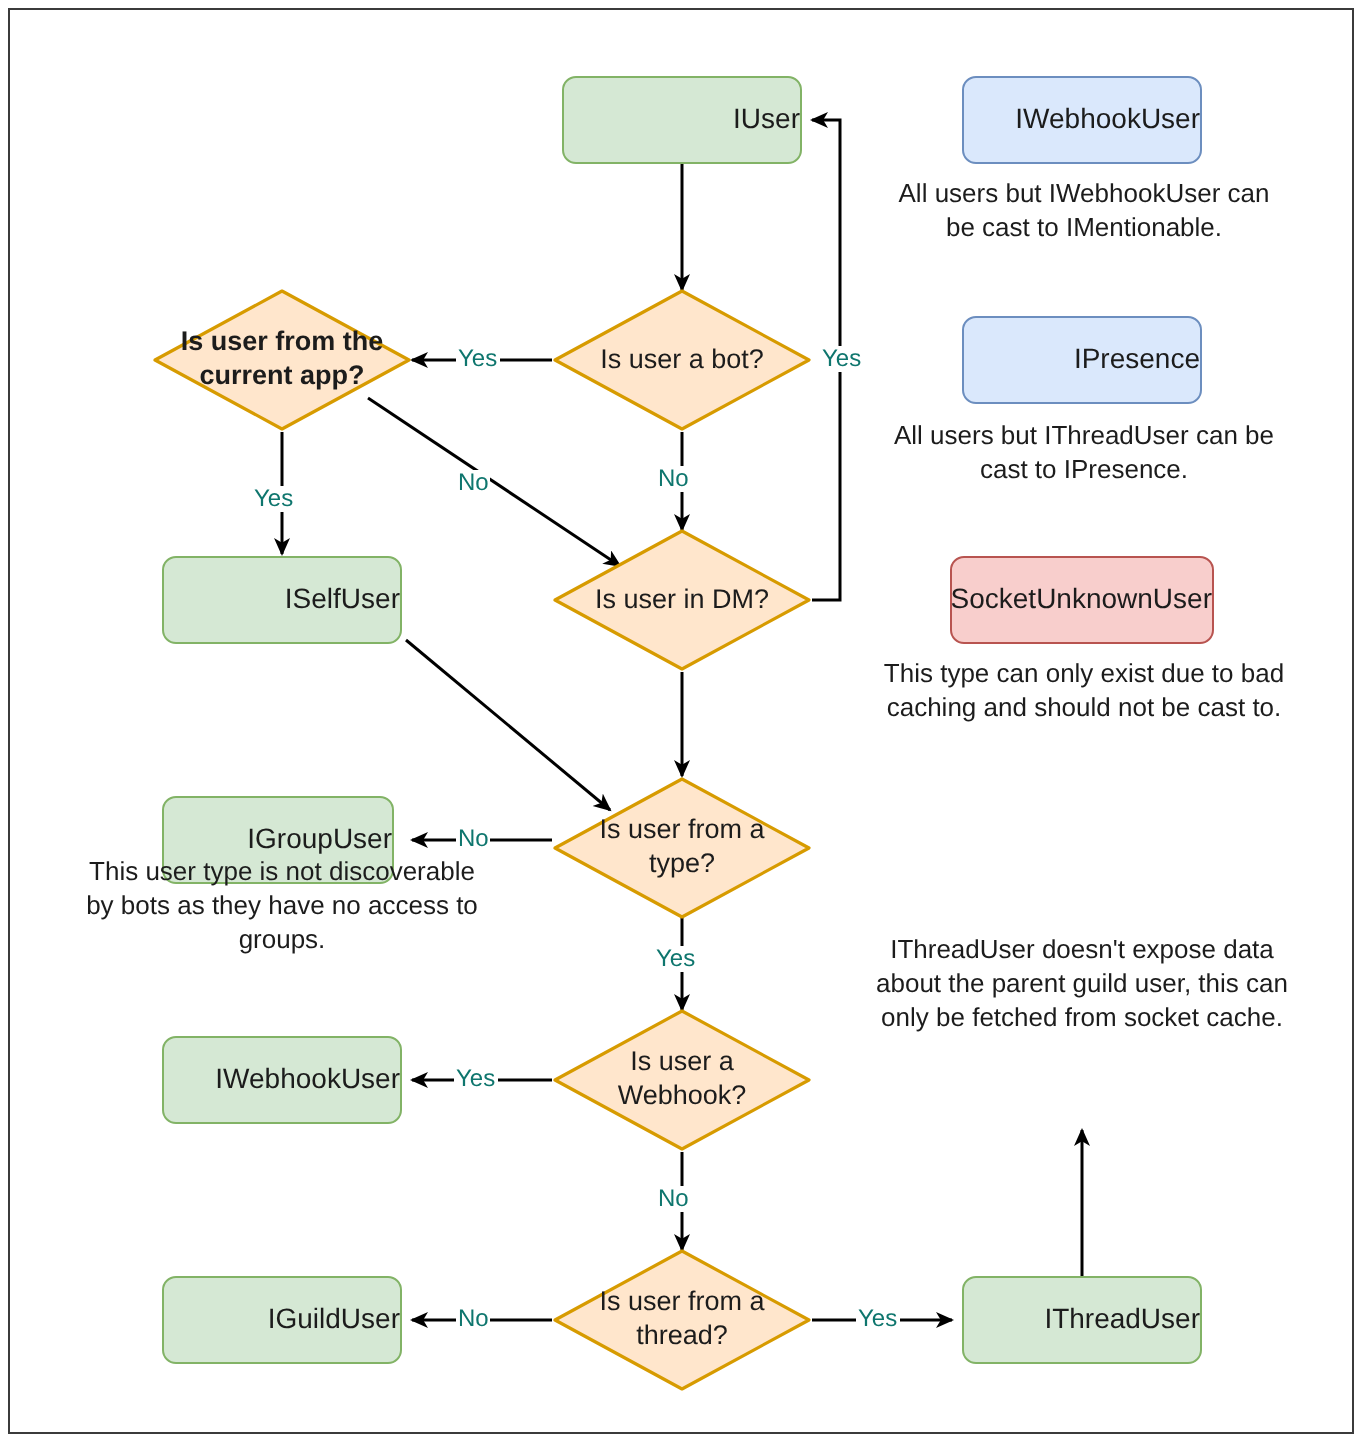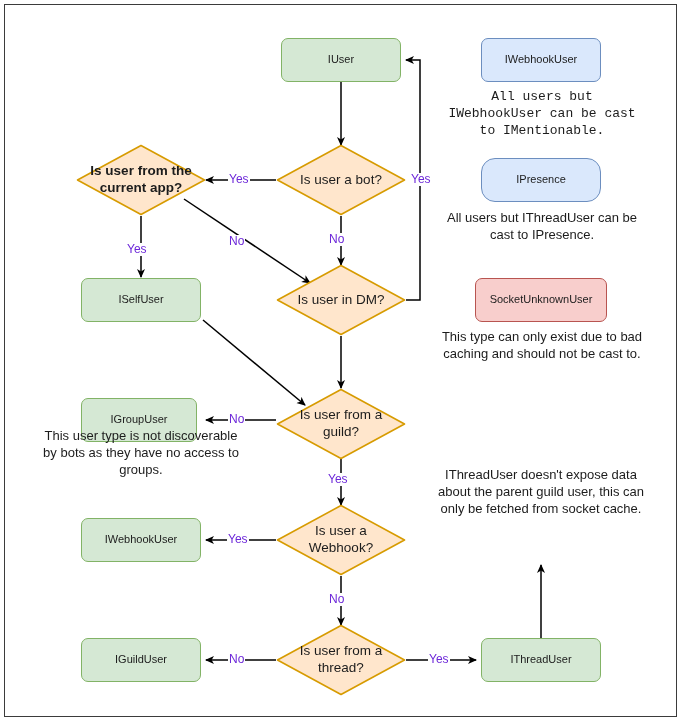--- a/index.html
+++ b/index.html
@@ -34,23 +34,23 @@
     top: 0;
     width: 682px;
     height: 722px;
     pointer-events: none;
   }
   .node {
     position: absolute;
     box-sizing: border-box;
     display: flex;
     align-items: center;
-    justify-content: center;
+    justify-content: flex-end;
     text-align: center;
-    font-size: 11px;
+    font-size: 14px;
     color: #1c1c1c;
     line-height: 1.25;
   }
   .rect {
     border-radius: 7px;
     border: 1.4px solid;
   }
   .rect.green  { background: #d5e8d4; border-color: #82b366; }
   .rect.blue   { background: #dae8fc; border-color: #6c8ebf; }
   .rect.red    { background: #f8cecc; border-color: #b85450; }
@@ -79,21 +79,21 @@
   .note {
     position: absolute;
     text-align: center;
     font-size: 13px;
     color: #1c1c1c;
     line-height: 1.3;
   }
   .edge-label {
     position: absolute;
     font-size: 12px;
-    color: #6d28d9;
+    color: #0f766e;
     background: #ffffff;
     padding: 0 1px;
     line-height: 1.1;
     white-space: nowrap;
   }
 </style>
 </head>
 <body>
 
 <div id="canvas">
@@ -166,21 +166,21 @@
     <svg width="130" height="72">
       <polygon points="65,1.5 128.5,36 65,70.5 1.5,36" fill="#ffe6cc" stroke="#d79b00" stroke-width="1.6" stroke-linejoin="round"></polygon>
     </svg>
     <div class="diamond-label" style="padding:0 6px;">Is user in DM?</div>
   </div>
 
   <div class="diamond-wrap" style="left:276px; top:388px; width:130px; height:72px;">
     <svg width="130" height="72">
       <polygon points="65,1.5 128.5,36 65,70.5 1.5,36" fill="#ffe6cc" stroke="#d79b00" stroke-width="1.6" stroke-linejoin="round"></polygon>
     </svg>
-    <div class="diamond-label" style="padding:0 14px;">Is user from a guild?</div>
+    <div class="diamond-label" style="padding:0 14px;">Is user from a type?</div>
   </div>
 
   <div class="node rect green" style="left:81px; top:398px; width:116px; height:44px;">
     <span>IGroupUser</span>
   </div>
 
   <div class="diamond-wrap" style="left:276px; top:504px; width:130px; height:72px;">
     <svg width="130" height="72">
       <polygon points="65,1.5 128.5,36 65,70.5 1.5,36" fill="#ffe6cc" stroke="#d79b00" stroke-width="1.6" stroke-linejoin="round"></polygon>
     </svg>
@@ -203,30 +203,30 @@
   </div>
 
   <div class="node rect green" style="left:81px; top:638px; width:120px; height:44px;">
     <span>IGuildUser</span>
   </div>
 
   <div class="node rect blue" style="left:481px; top:38px; width:120px; height:44px;">
     <span>IWebhookUser</span>
   </div>
 
-  <div class="node rect blue" style="left:481px; top:158px; width:120px; height:44px;border-radius:14px;">
+  <div class="node rect blue" style="left:481px; top:158px; width:120px; height:44px;">
     <span>IPresence</span>
   </div>
 
   <div class="node rect red" style="left:475px; top:278px; width:132px; height:44px;">
     <span>SocketUnknownUser</span>
   </div>
 
 
-  <div class="note" style="left:441px; top:89px; width:202px;font-family:Liberation Mono, monospace;">All users but IWebhookUser can be cast to IMentionable.</div>
+  <div class="note" style="left:441px; top:89px; width:202px;">All users but IWebhookUser can be cast to IMentionable.</div>
 
   <div class="note" style="left:441px; top:210px; width:202px;">All users but IThreadUser can be cast to IPresence.</div>
 
   <div class="note" style="left:437px; top:329px; width:210px;">This type can only exist due to bad caching and should not be cast to.</div>
 
   <div class="note" style="left:40px; top:428px; width:202px;text-align:center;">This user type is not discoverable by bots as they have no access to groups.</div>
 
   <div class="note" style="left:434px; top:467px; width:214px;">IThreadUser doesn't expose data about the parent guild user, this can only be fetched from socket cache.</div>
 
   <div class="edge-label" style="left:228px; top:173px;">Yes</div>

